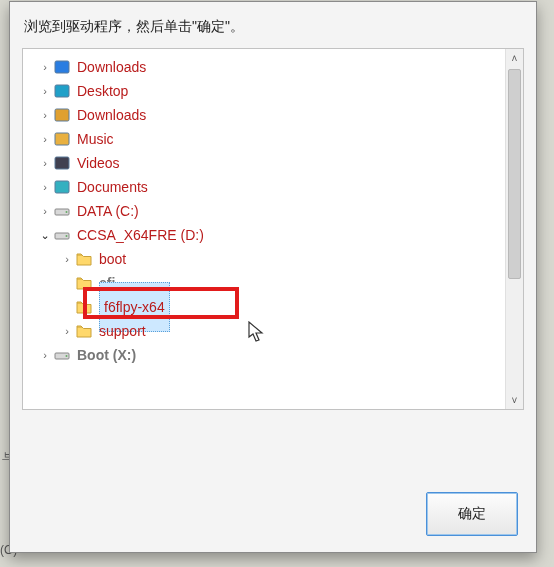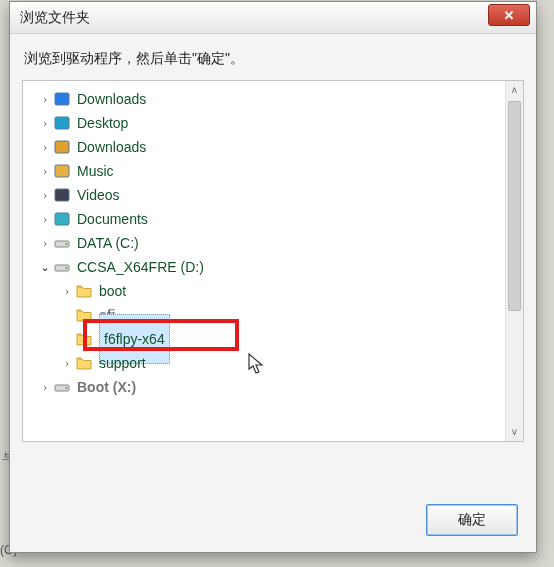--- a/index.html
+++ b/index.html
@@ -121,21 +121,21 @@
   .icon {
     width: 18px;
     height: 16px;
     margin-right: 6px;
     flex: 0 0 18px;
     display: inline-flex;
     align-items: center;
     justify-content: center;
   }
   .icon-folder svg, .icon-drive svg, .icon-lib svg { width: 16px; height: 14px; }
-  .label { color: #14532d; font-size: 14px; }
+  .label { color: #b91c1c; font-size: 14px; }
   .row.selected .label {
     background: #cde8ff;
     border: 1px dotted #5aa0d8;
     padding: 16px 4px;
   }
   .highlight-box {
     position: absolute;
     left: 60px;
     top: 238px;
     width: 156px;
@@ -151,21 +151,21 @@
   }
   .btnbar {
     position: absolute;
     bottom: 16px;
     right: 18px;
     display: flex;
     gap: 24px;
   }
   .btn {
     width: 92px;
-    height: 32px;
+    height: 44px;
     background: linear-gradient(#fdfdfd, #e7e7e7);
     border: 1px solid #a8a8a8;
     border-radius: 2px;
     display: flex;
     align-items: center;
     justify-content: center;
     font-size: 14px;
     color: #222;
     cursor: pointer;
   }
@@ -191,26 +191,20 @@
   }
 </style>
 </head>
 <body>
 
 <div class="bg-frag2">与</div>
 <div class="bg-frag">(O)</div>
 
 <div class="dialog">
 
-  <div class="titlebar">
-    <span class="title">浏览文件夹</span>
-    <div class="close-btn">
-      <span>✕</span>
-    </div>
-  </div>
 
   <div class="instruction">浏览到驱动程序，然后单击"确定"。</div>
 
   <div class="tree-wrap">
     <div class="tree" id="tree">
         <div class="row">
           <span class="spacer" style="width: 14px;"></span>
           <span class="expander">›</span>
           <span class="icon icon-lib">
             <svg viewBox="0 0 16 14">

